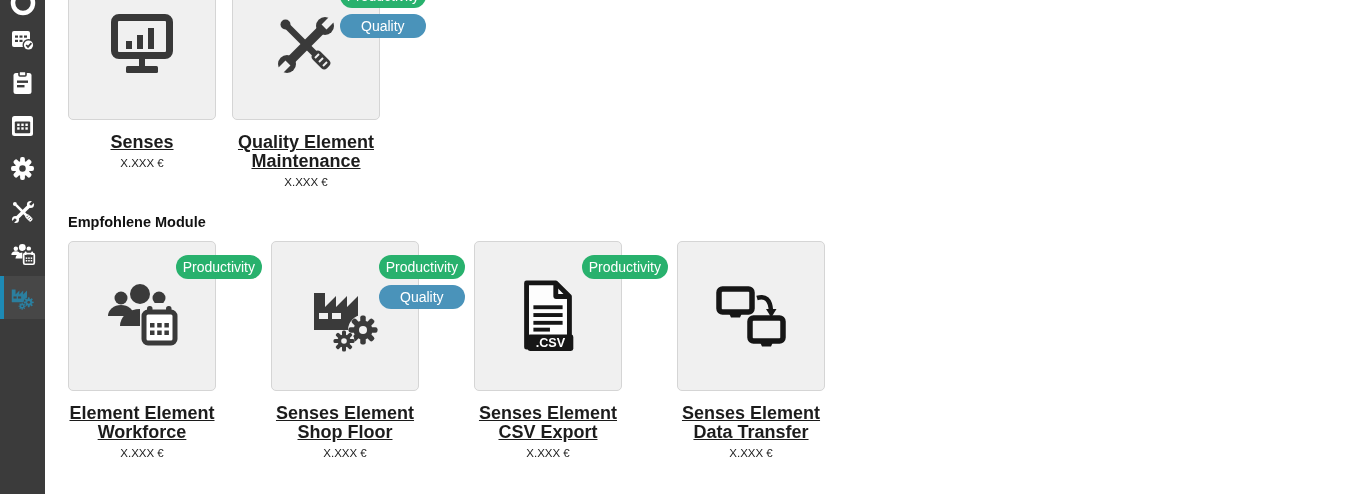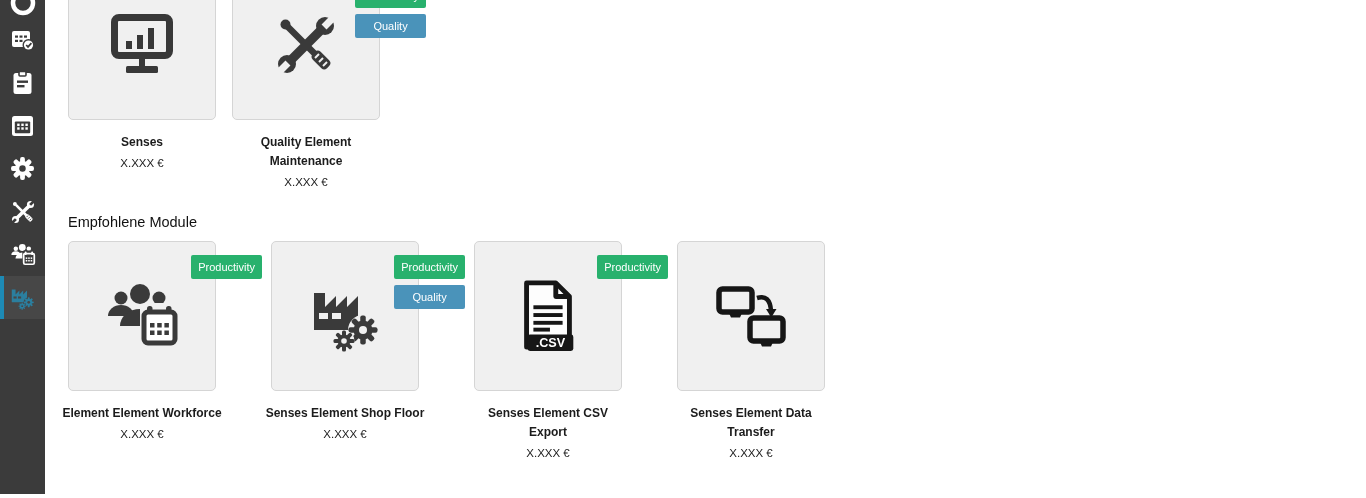--- a/index.html
+++ b/index.html
@@ -33,30 +33,30 @@
     box-sizing:border-box;width:148px;height:150px;
     background:#f0f0f0;border:1px solid #d5d5d5;border-radius:5px;
     position:relative;display:flex;align-items:center;justify-content:center;
     cursor:pointer;
   }
   .badges{
     position:absolute;top:13px;right:-47px;
     display:flex;flex-direction:column;align-items:stretch;gap:6px;z-index:3;
   }
   .badge{
-    color:#ffffff;font-size:11px;line-height:16px;padding:4px 7px;
-    text-align:center;border-radius:2px;white-space:nowrap;
+    color:#ffffff;font-size:14px;line-height:16px;padding:4px 7px;
+    text-align:center;border-radius:12px;white-space:nowrap;
   }
   .m-title{
-    margin-top:13px;font-size:12px;line-height:19px;font-weight:bold;
-    color:#1c1c1c;text-align:center;width:160px;
+    margin-top:13px;font-size:18px;line-height:19px;font-weight:bold;
+    color:#1c1c1c;text-align:center;width:160px;text-decoration:underline;
   }
   .m-price{margin-top:5px;font-size:11.5px;color:#1c1c1c;text-align:left;}
   .section-heading{
-    font-size:14.5px;font-weight:normal;color:#111111;
+    font-size:14.5px;font-weight:bold;color:#111111;
     margin:26px 0 11px 0;
   }
   .icon{display:flex;align-items:center;justify-content:center;text-decoration:underline;}
 </style>
 </head>
 <body>
 
 <nav class="sidebar">
   <div class="sidebar-items">
 

